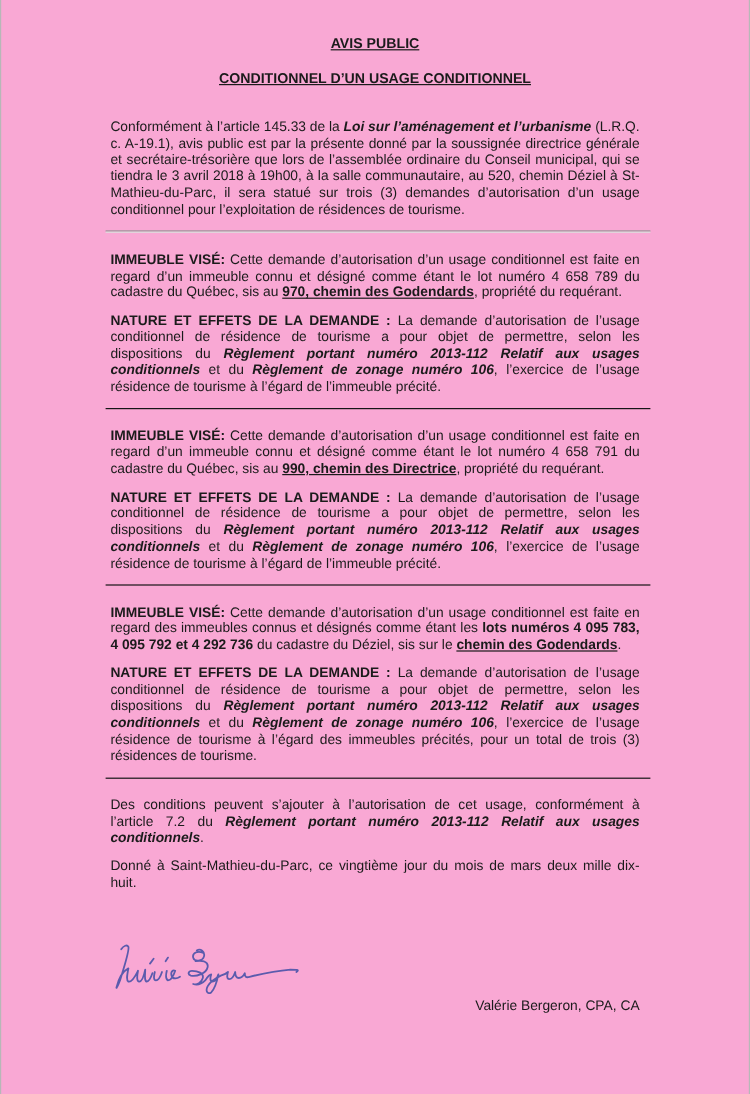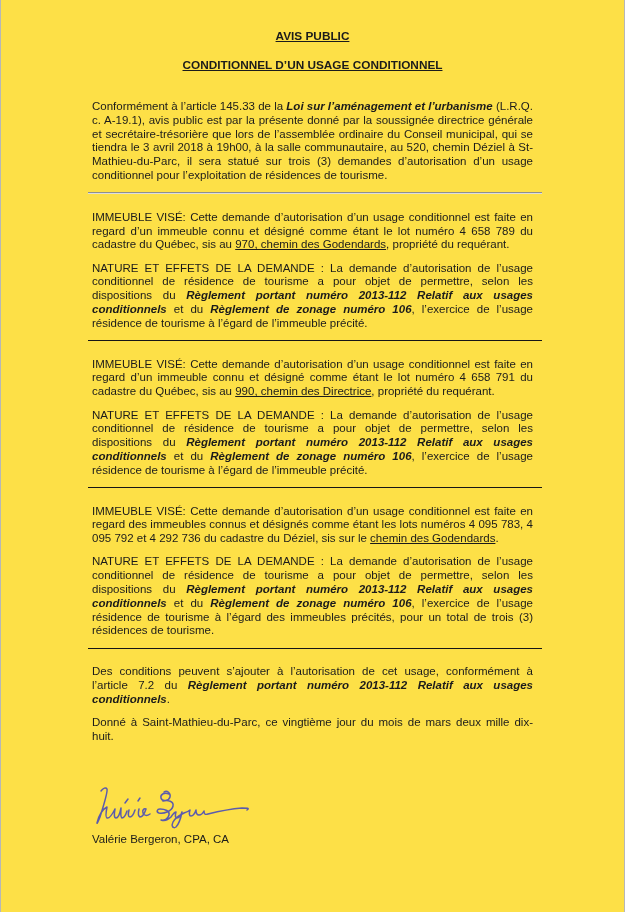--- a/index.html
+++ b/index.html
@@ -8,21 +8,21 @@
     background: #ffffff;
     font-family: "Liberation Sans", "DejaVu Sans", sans-serif;
     color: #1b1b1b;
   }
   .page {
     position: relative;
     width: 625px; height: 912px;
     box-sizing: border-box;
     border-left: 1px solid #b7b7b7;
     border-right: 1px solid #b7b7b7;
-    background: #fde047;
+    background: #f9a8d4;
     overflow: hidden;
   }
   .content {
     width: 441px;
     margin: 0 auto;
     padding-top: 29px;
     font-size: 11.5px;
     line-height: 13.8px;
   }
   h1.doc-title, h2.doc-subtitle {
@@ -32,36 +32,36 @@
     text-align: center;
     text-decoration: underline;
     margin: 0;
   }
   h2.doc-subtitle { margin-top: 15px; }
   .para {
     margin: 9.5px 0;
     text-align: justify;
   }
   .para.first { margin-top: 28px; }
-  .b { font-weight: normal; }
+  .b { font-weight: bold; }
   .i { font-style: italic; font-weight: bold; }
   .u { text-decoration: underline; }
   hr.rule {
     height: 0;
     border: 0;
     margin: 6.5px -9px 16.5px -4px;
   }
   hr.rule-gray {
     border-top: 1px solid #8f8f8f;
     border-bottom: 1px solid #dedede;
   }
   hr.rule-black {
     border-top: 1.4px solid #161616;
   }
-  .signature-block { margin-top: 40px; }
+  .signature-block { margin-top: 40px; text-align: right; }
   .signature-svg { display: block; margin-left: 2px; }
   .signatory-name { margin: 3px 0 0 0; }
   .signatory-role { margin: 13px 0 0 0; }
 </style>
 </head>
 <body>
 
 <div class="page">
   <div class="content">
 

